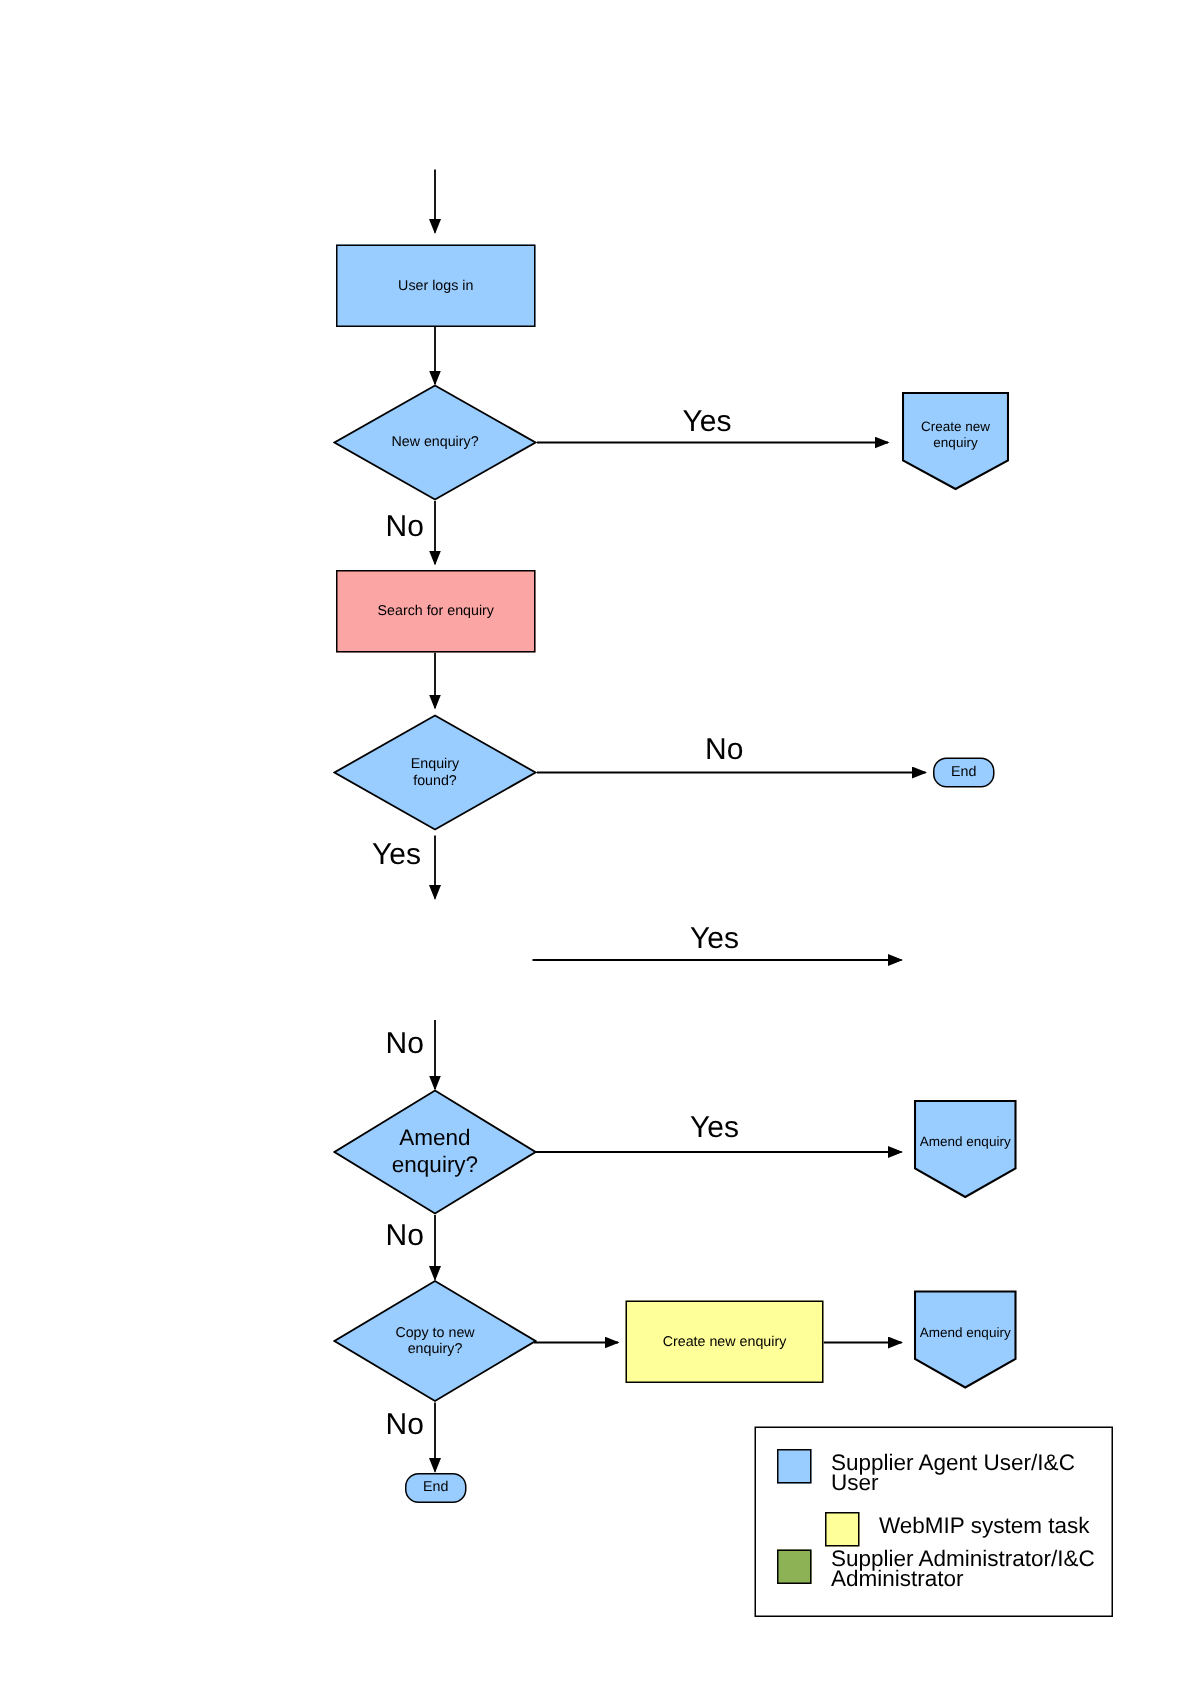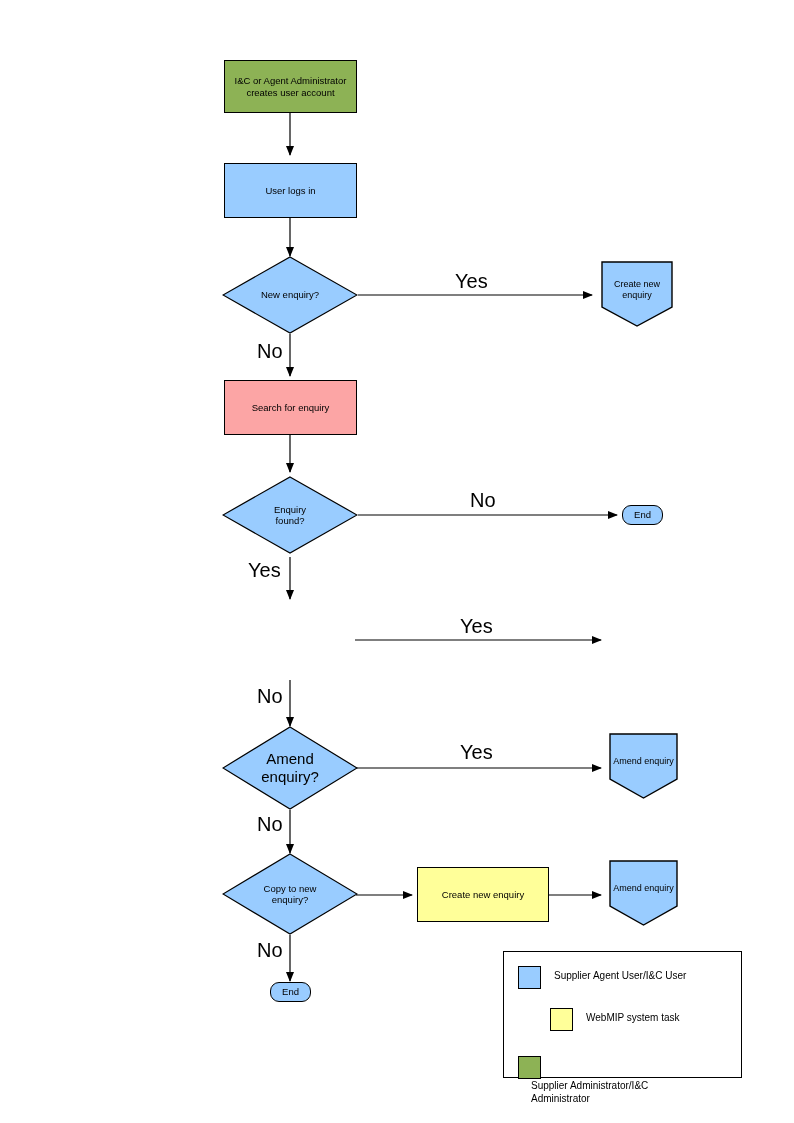--- a/index.html
+++ b/index.html
@@ -92,21 +92,21 @@
   }
   .legend-swatch {
     width: 23px;
     height: 23px;
     border: 1px solid #000000;
     box-sizing: border-box;
     flex: 0 0 auto;
   }
   .legend-text {
     margin-left: 13px;
-    font-size: 10px;
+    font-size: 15px;
     line-height: 13px;
     color: #000000;
     white-space: pre-line;
     padding-top: 3px;
   }
 </style>
 </head>
 <body>
 
 <div id="canvas">
@@ -142,24 +142,20 @@
       <line x1="290" y1="810" x2="290" y2="853" marker-end="url(#arrow)"></line>
 
       <line x1="356" y1="895" x2="412" y2="895" marker-end="url(#arrow)"></line>
 
       <line x1="549" y1="895" x2="601" y2="895" marker-end="url(#arrow)"></line>
 
       <line x1="290" y1="935" x2="290" y2="981" marker-end="url(#arrow)"></line>
     </g>
   </svg>
 
-  <div class="node rect" style="left:224px; top:60px; width:133px; height:53px; background:#8DB255; font-size:9.5px;">
-    <span class="lbl">I&amp;C or Agent Administrator
-creates user account</span>
-  </div>
 
   <div class="node rect" style="left:224px; top:163px; width:133px; height:55px; background:#99CCFF; font-size:9.5px;text-align:right;">
     <span class="lbl">User logs in</span>
   </div>
 
   <div class="node diamond" style="left:222px; top:256px; width:136px; height:78px; font-size:9.5px;">
     <svg class="dshape" viewBox="0 0 136 78" preserveAspectRatio="none">
       <polygon points="68,1 135,39 68,77 1,39" fill="#99CCFF" stroke="#000000" stroke-width="1.2"></polygon>
     </svg>
     <span class="lbl">New enquiry?</span>
@@ -252,21 +248,21 @@
     <div class="legend-row" style="left:14px; top:14px;">
       <span class="legend-swatch" style="background:#99CCFF;"></span>
       <span class="legend-text">Supplier Agent User/I&amp;C User</span>
     </div>
 
     <div class="legend-row" style="left:14px; top:56px;padding-left:32px;">
       <span class="legend-swatch" style="background:#FFFF99;"></span>
       <span class="legend-text">WebMIP system task</span>
     </div>
 
-    <div class="legend-row" style="left:14px; top:104px;flex-direction:column;">
+    <div class="legend-row" style="left:14px; top:81px;">
       <span class="legend-swatch" style="background:#8DB255;"></span>
       <span class="legend-text" style="padding-top:0px;">Supplier Administrator/I&amp;C
 Administrator</span>
     </div>
 
   </div>
 
 </div>
 
 </body></html>

